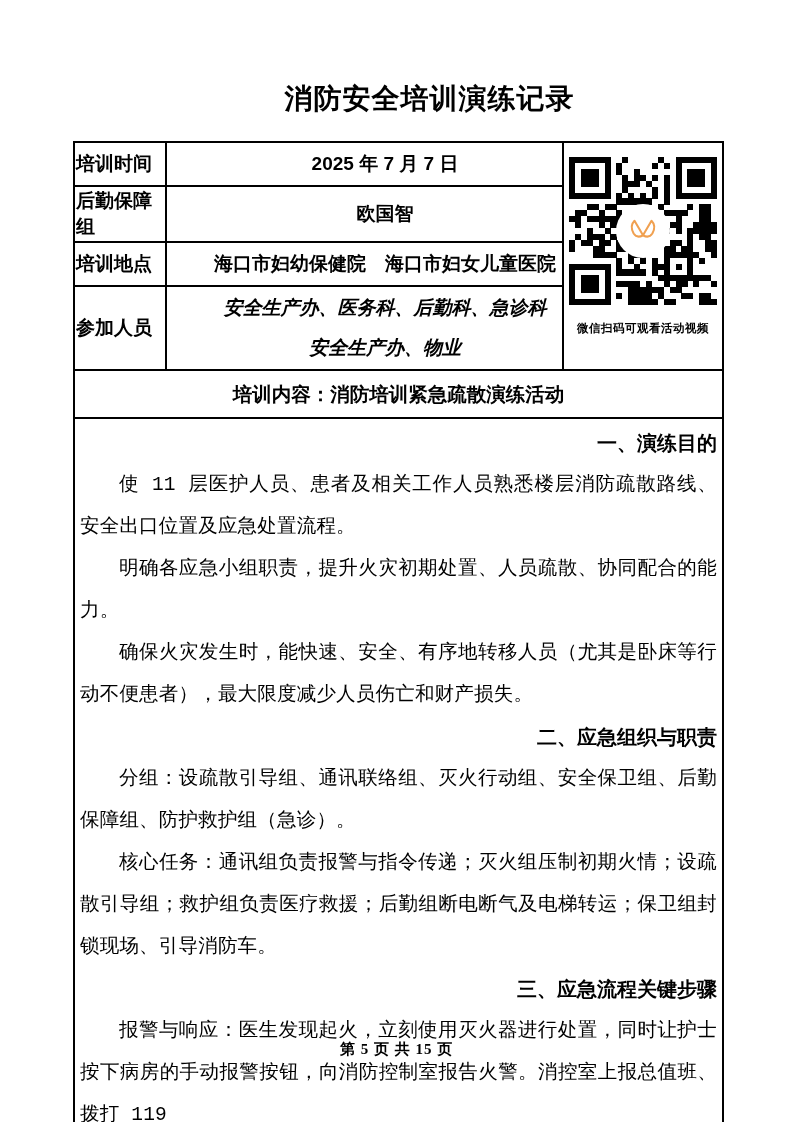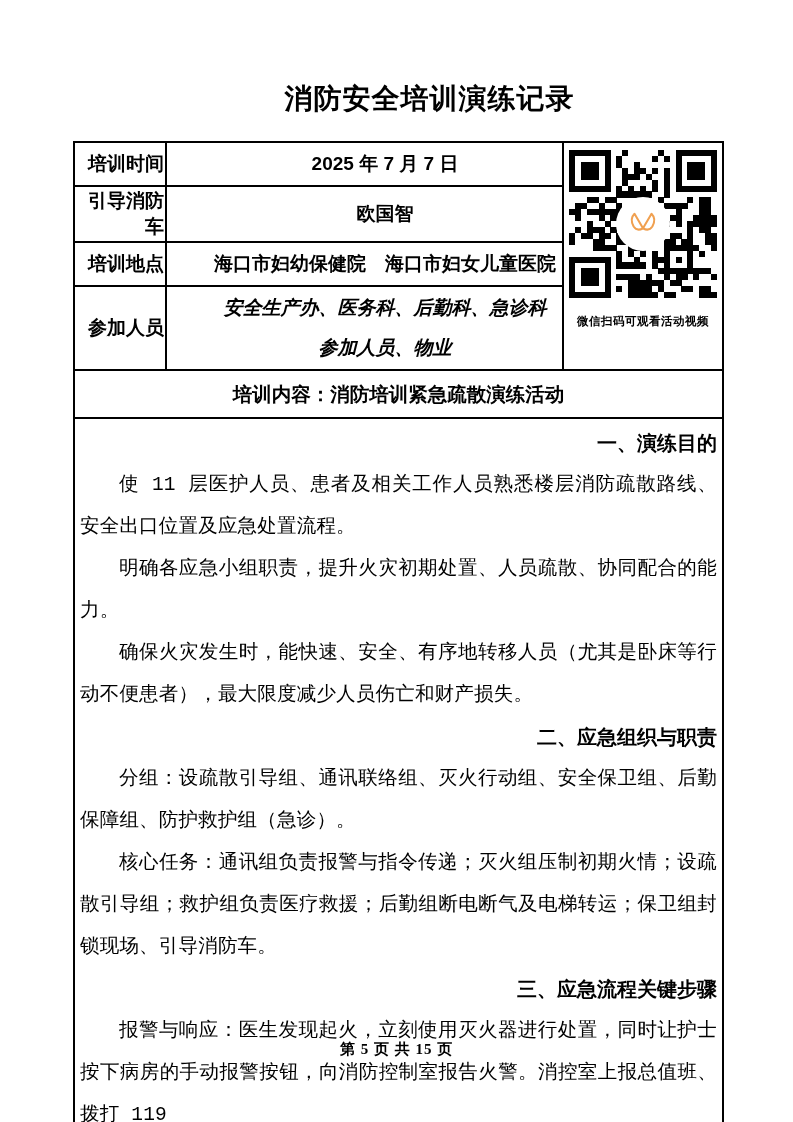--- a/index.html
+++ b/index.html
@@ -11,31 +11,31 @@
   .page-title{
     position:absolute;top:80px;left:0;width:793px;
     text-align:center;font-size:28px;font-weight:bold;letter-spacing:1px;margin:0;padding-left:33px;
   }
   table.record{
     position:absolute;left:73px;top:141px;width:649px;
     border-collapse:collapse;table-layout:fixed;
   }
   table.record td{border:2.5px solid #000;overflow:hidden;}
   td.label-cell{
-    text-align:right;vertical-align:middle;
+    text-align:left;vertical-align:middle;
     font-weight:bold;font-size:19px;
   }
   td.value-cell{
     text-align:center;vertical-align:middle;
     font-weight:bold;font-size:19px;padding-left:42px;
   }
   tr.r-std{height:44px;}
   tr.r-tall{height:82px;}
   .two-line div{line-height:40px;font-style:italic;}
-  td.qr-cell{vertical-align:top;text-align:center;padding-top:7px;}
+  td.qr-cell{vertical-align:top;text-align:center;padding-top:14px;}
   .qr-box{width:148px;height:148px;margin:0 auto;position:relative;background:#fff;}
   .qr-box svg.qr-svg{display:block;width:148px;height:148px;shape-rendering:crispEdges;}
   .qr-logo{
     position:absolute;left:50%;top:50%;transform:translate(-50%,-50%);
     width:54px;height:54px;background:#fff;border-radius:50%;
     display:flex;align-items:center;justify-content:center;
   }
   .qr-caption{margin-top:16px;font-size:11.5px;font-weight:bold;letter-spacing:0.5px;}
   td.content-title-cell{
     text-align:center;vertical-align:middle;
@@ -385,32 +385,32 @@
           <svg width="34" height="34" viewBox="0 0 40 40">
             <path class="wing" d="M20 25 L10 8 Q4 14 9 23 Q13 29 20 25 Z" fill="none" stroke-width="2.4" stroke-linejoin="round" stroke="#F0A050"></path>
             <path class="wing" d="M20 25 L30 8 Q36 14 31 23 Q27 29 20 25 Z" fill="none" stroke-width="2.4" stroke-linejoin="round" stroke="#F0A050"></path>
           </svg>
         </div>
       </div>
       <div class="qr-caption">微信扫码可观看活动视频</div>
     </td>
   </tr>
   <tr class="r-std">
-    <td class="label-cell">引导消防车</td>
+    <td class="label-cell">后勤保障组</td>
     <td class="value-cell">欧国智</td>
   </tr>
   <tr class="r-std">
     <td class="label-cell">培训地点</td>
     <td class="value-cell">海口市妇幼保健院　海口市妇女儿童医院</td>
   </tr>
   <tr class="r-tall">
     <td class="label-cell">参加人员</td>
     <td class="value-cell two-line">
       <div>安全生产办、医务科、后勤科、急诊科</div>
-      <div>参加人员、物业</div>
+      <div>安全生产办、物业</div>
     </td>
   </tr>
   <tr>
     <td class="content-title-cell" colspan="3">培训内容：消防培训紧急疏散演练活动</td>
   </tr>
   <tr>
     <td class="body-cell" colspan="3">
       <div class="section">
         <div class="sec-heading">一、演练目的</div>
         <p>使 11 层医护人员、患者及相关工作人员熟悉楼层消防疏散路线、安全出口位置及应急处置流程。</p>

